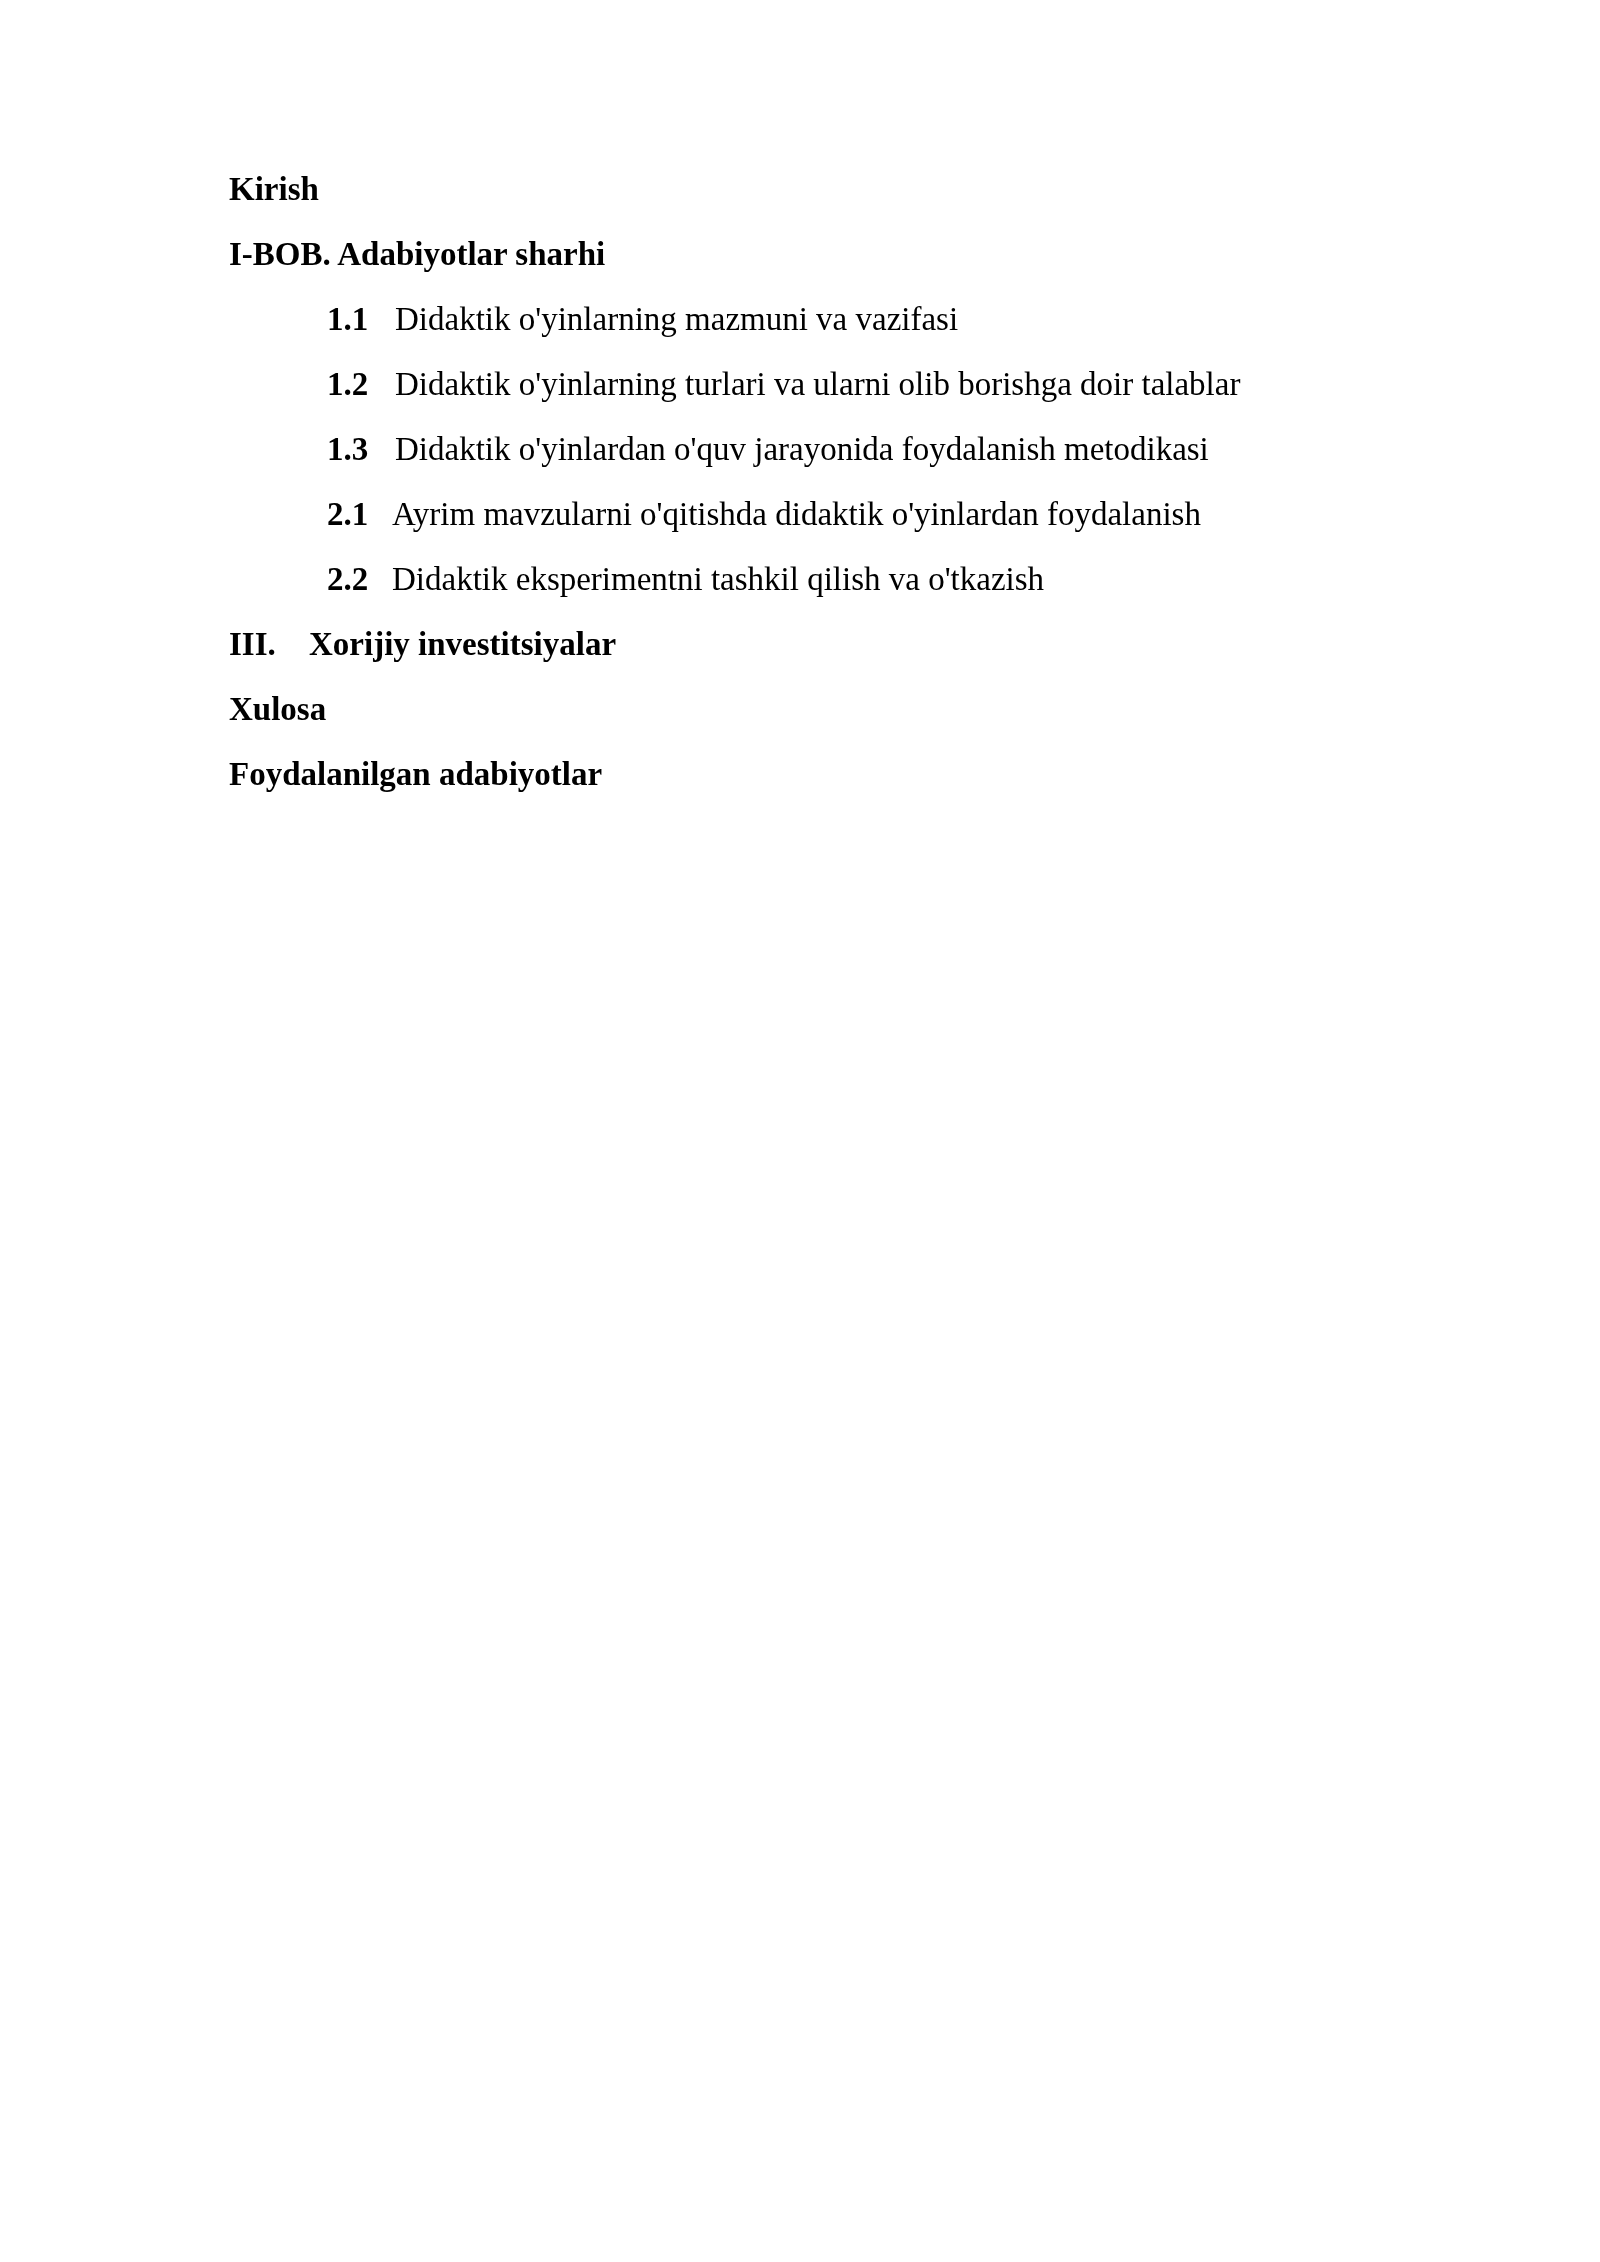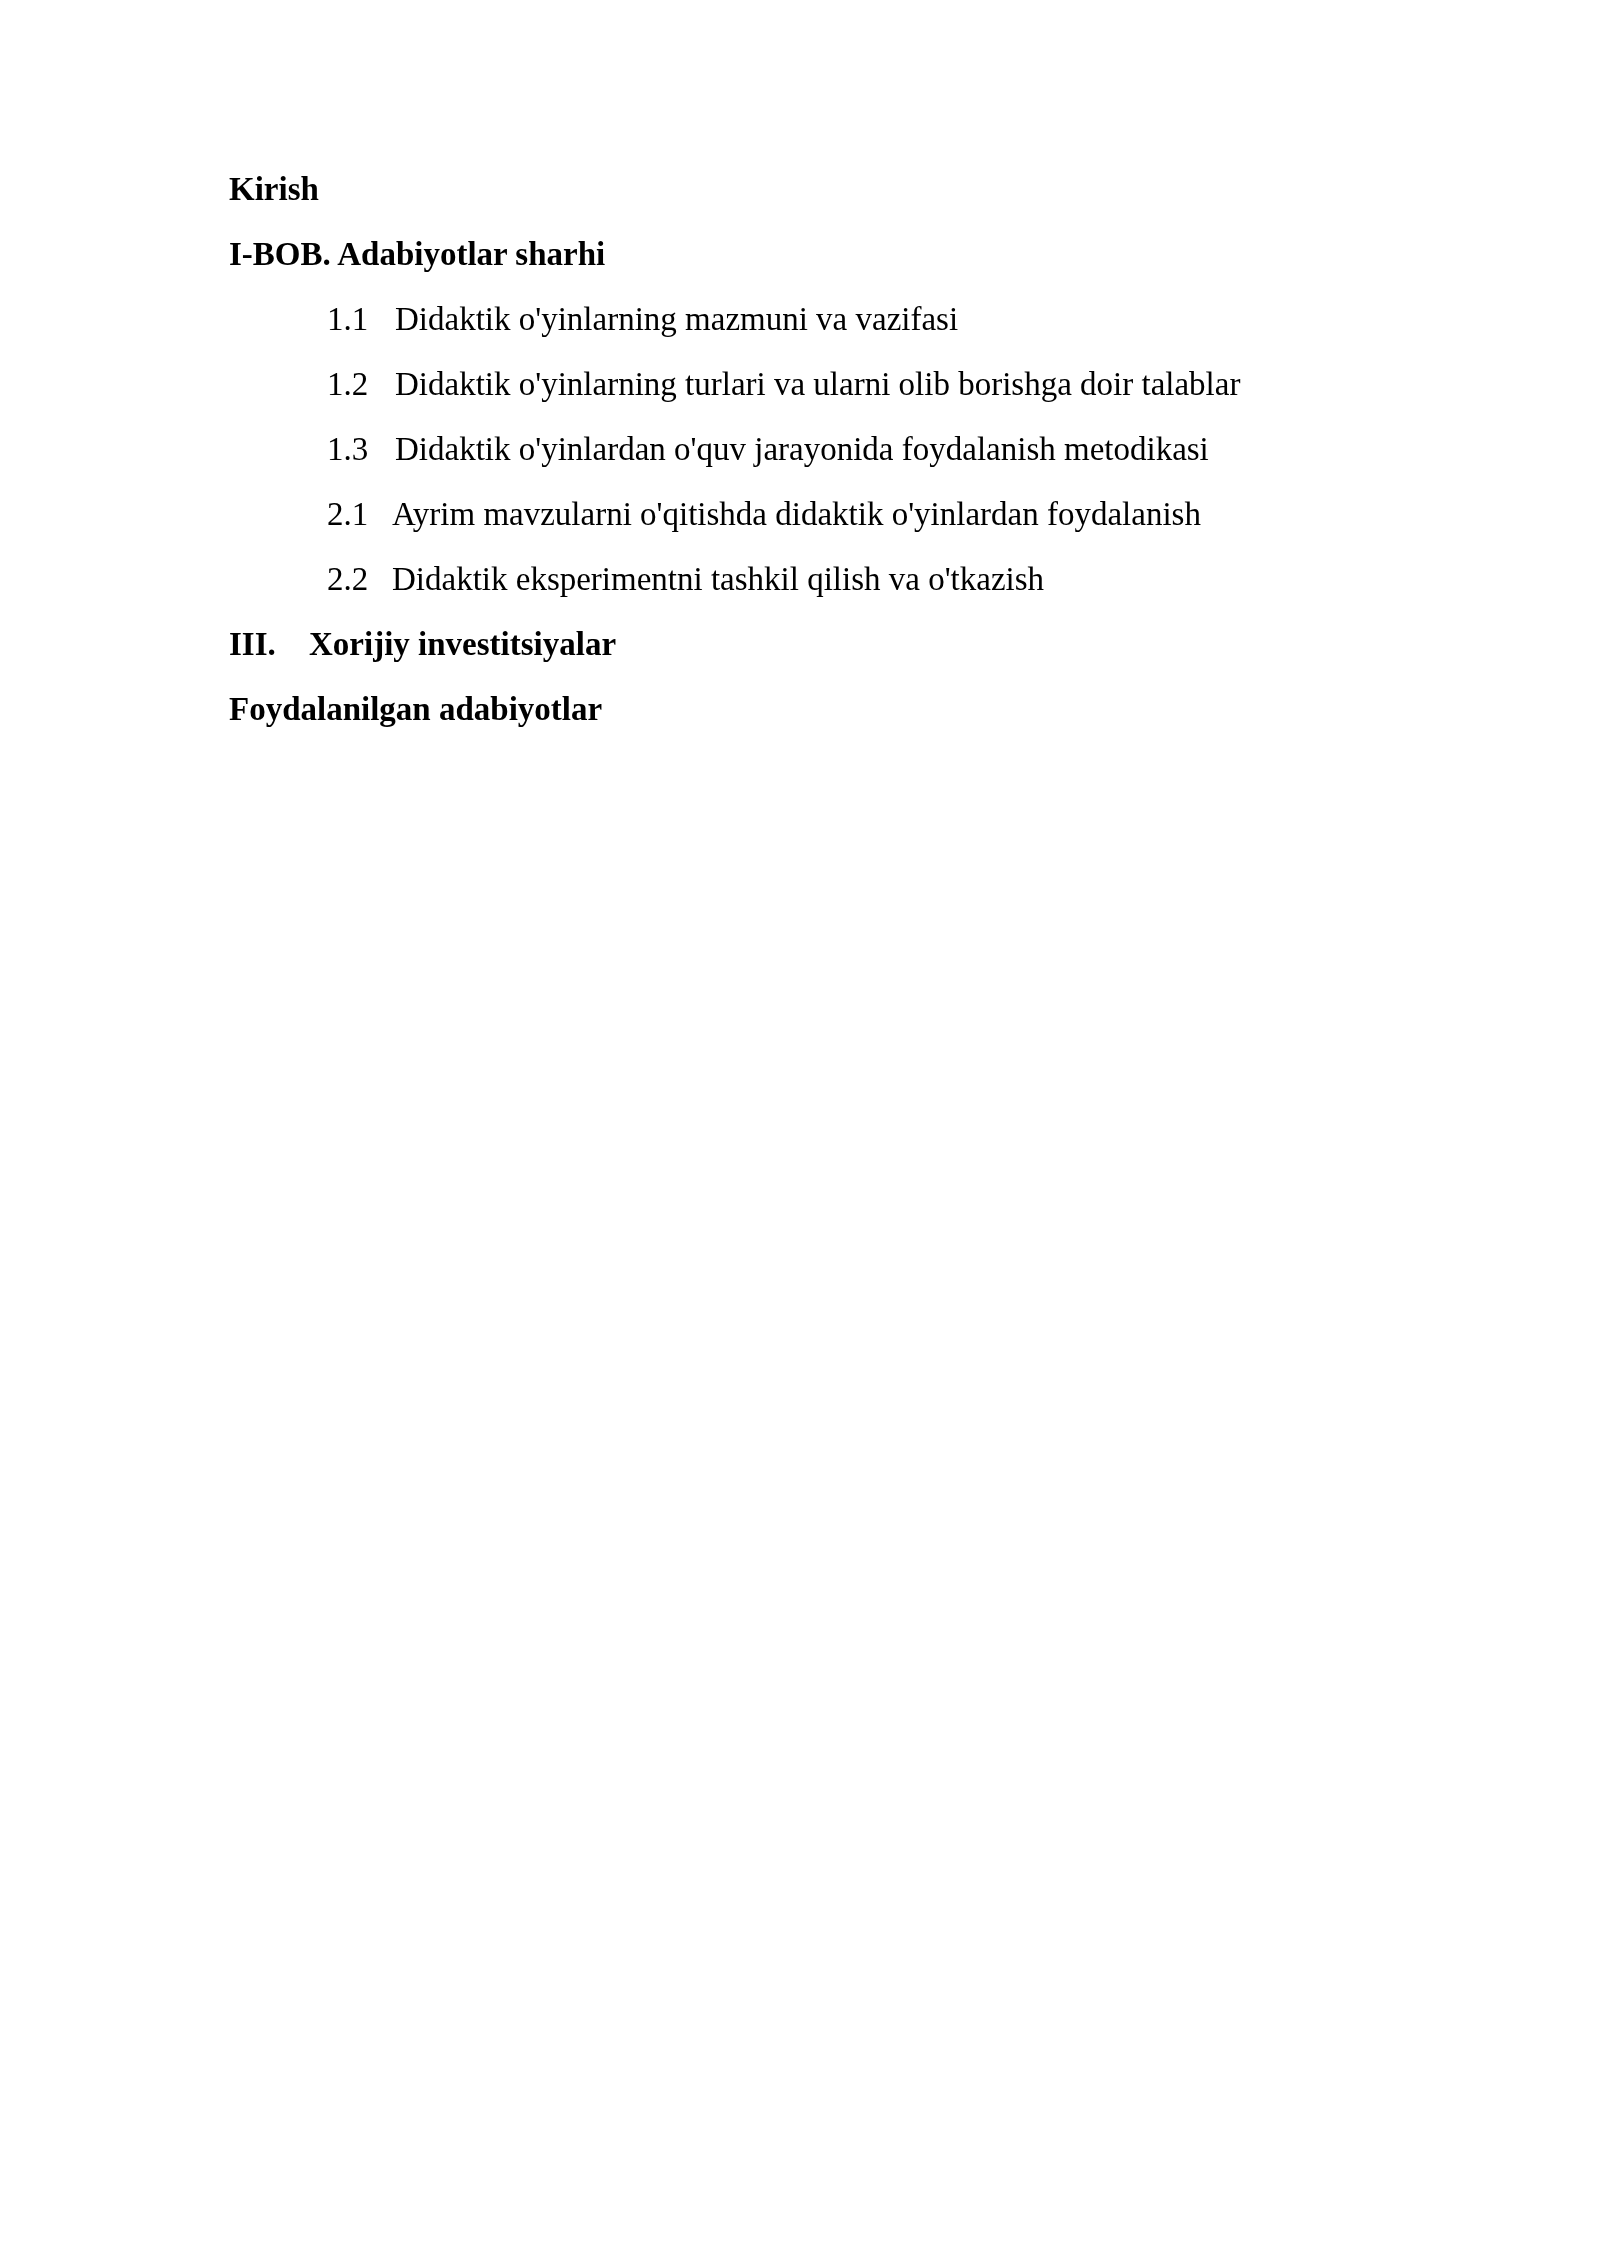--- a/index.html
+++ b/index.html
@@ -37,20 +37,21 @@
       white-space: nowrap;
     }
     .toc-line.heading {
       font-weight: bold;
     }
     .toc-line.sub {
       padding-left: 98px;
     }
     .num {
       display: inline-block;
+      font-weight: bold;
     }
     .toc-line.sub .num {
       width: 68px;
     }
     .toc-line.sub.tight .num {
       width: 65px;
     }
     .toc-line.roman .num {
       width: 80px;
     }
@@ -88,19 +89,22 @@
     </div>
 
     <div class="toc-line sub tight">
       <span class="num">2.2</span><span>Didaktik eksperimentni tashkil qilish va o'tkazish</span>
     </div>
 
     <div class="toc-line heading roman">
       <span class="num">III.</span><span>Xorijiy investitsiyalar</span>
     </div>
 
+    <div class="toc-line heading">
+      <span>Xulosa</span>
+    </div>
 
     <div class="toc-line heading">
       <span>Foydalanilgan adabiyotlar</span>
     </div>
 
   </div>
 </div>
 
 </body></html>

